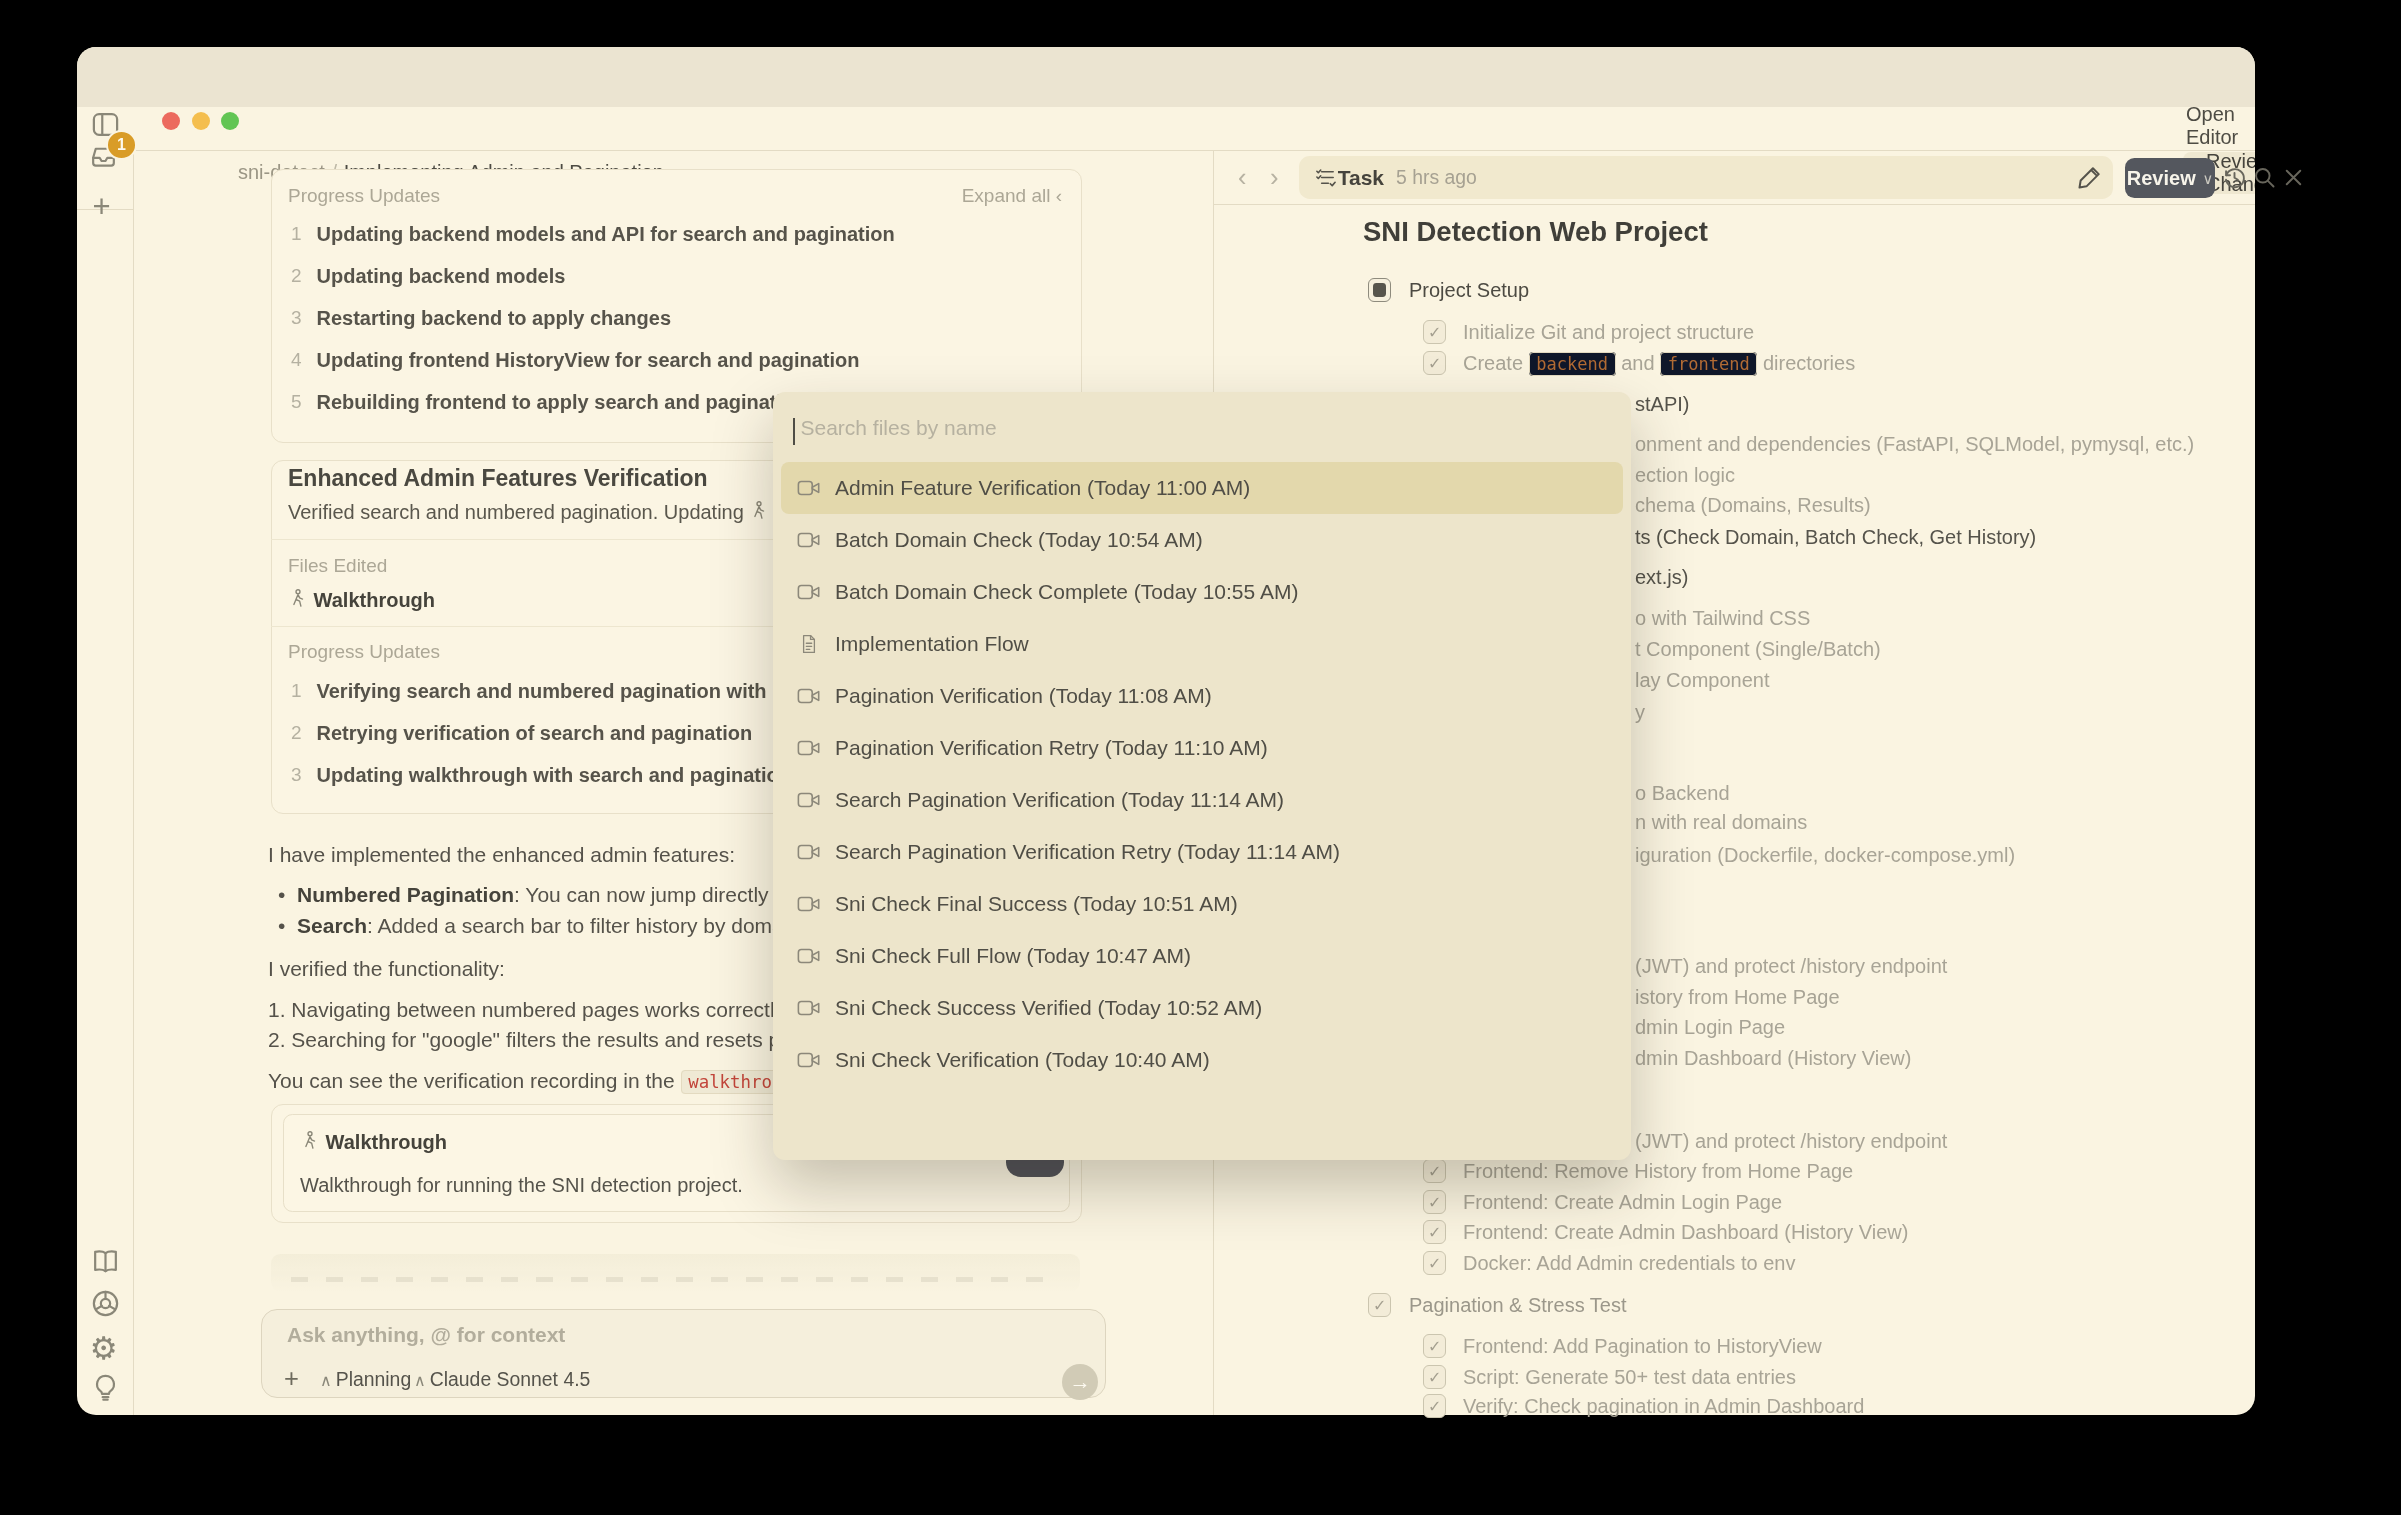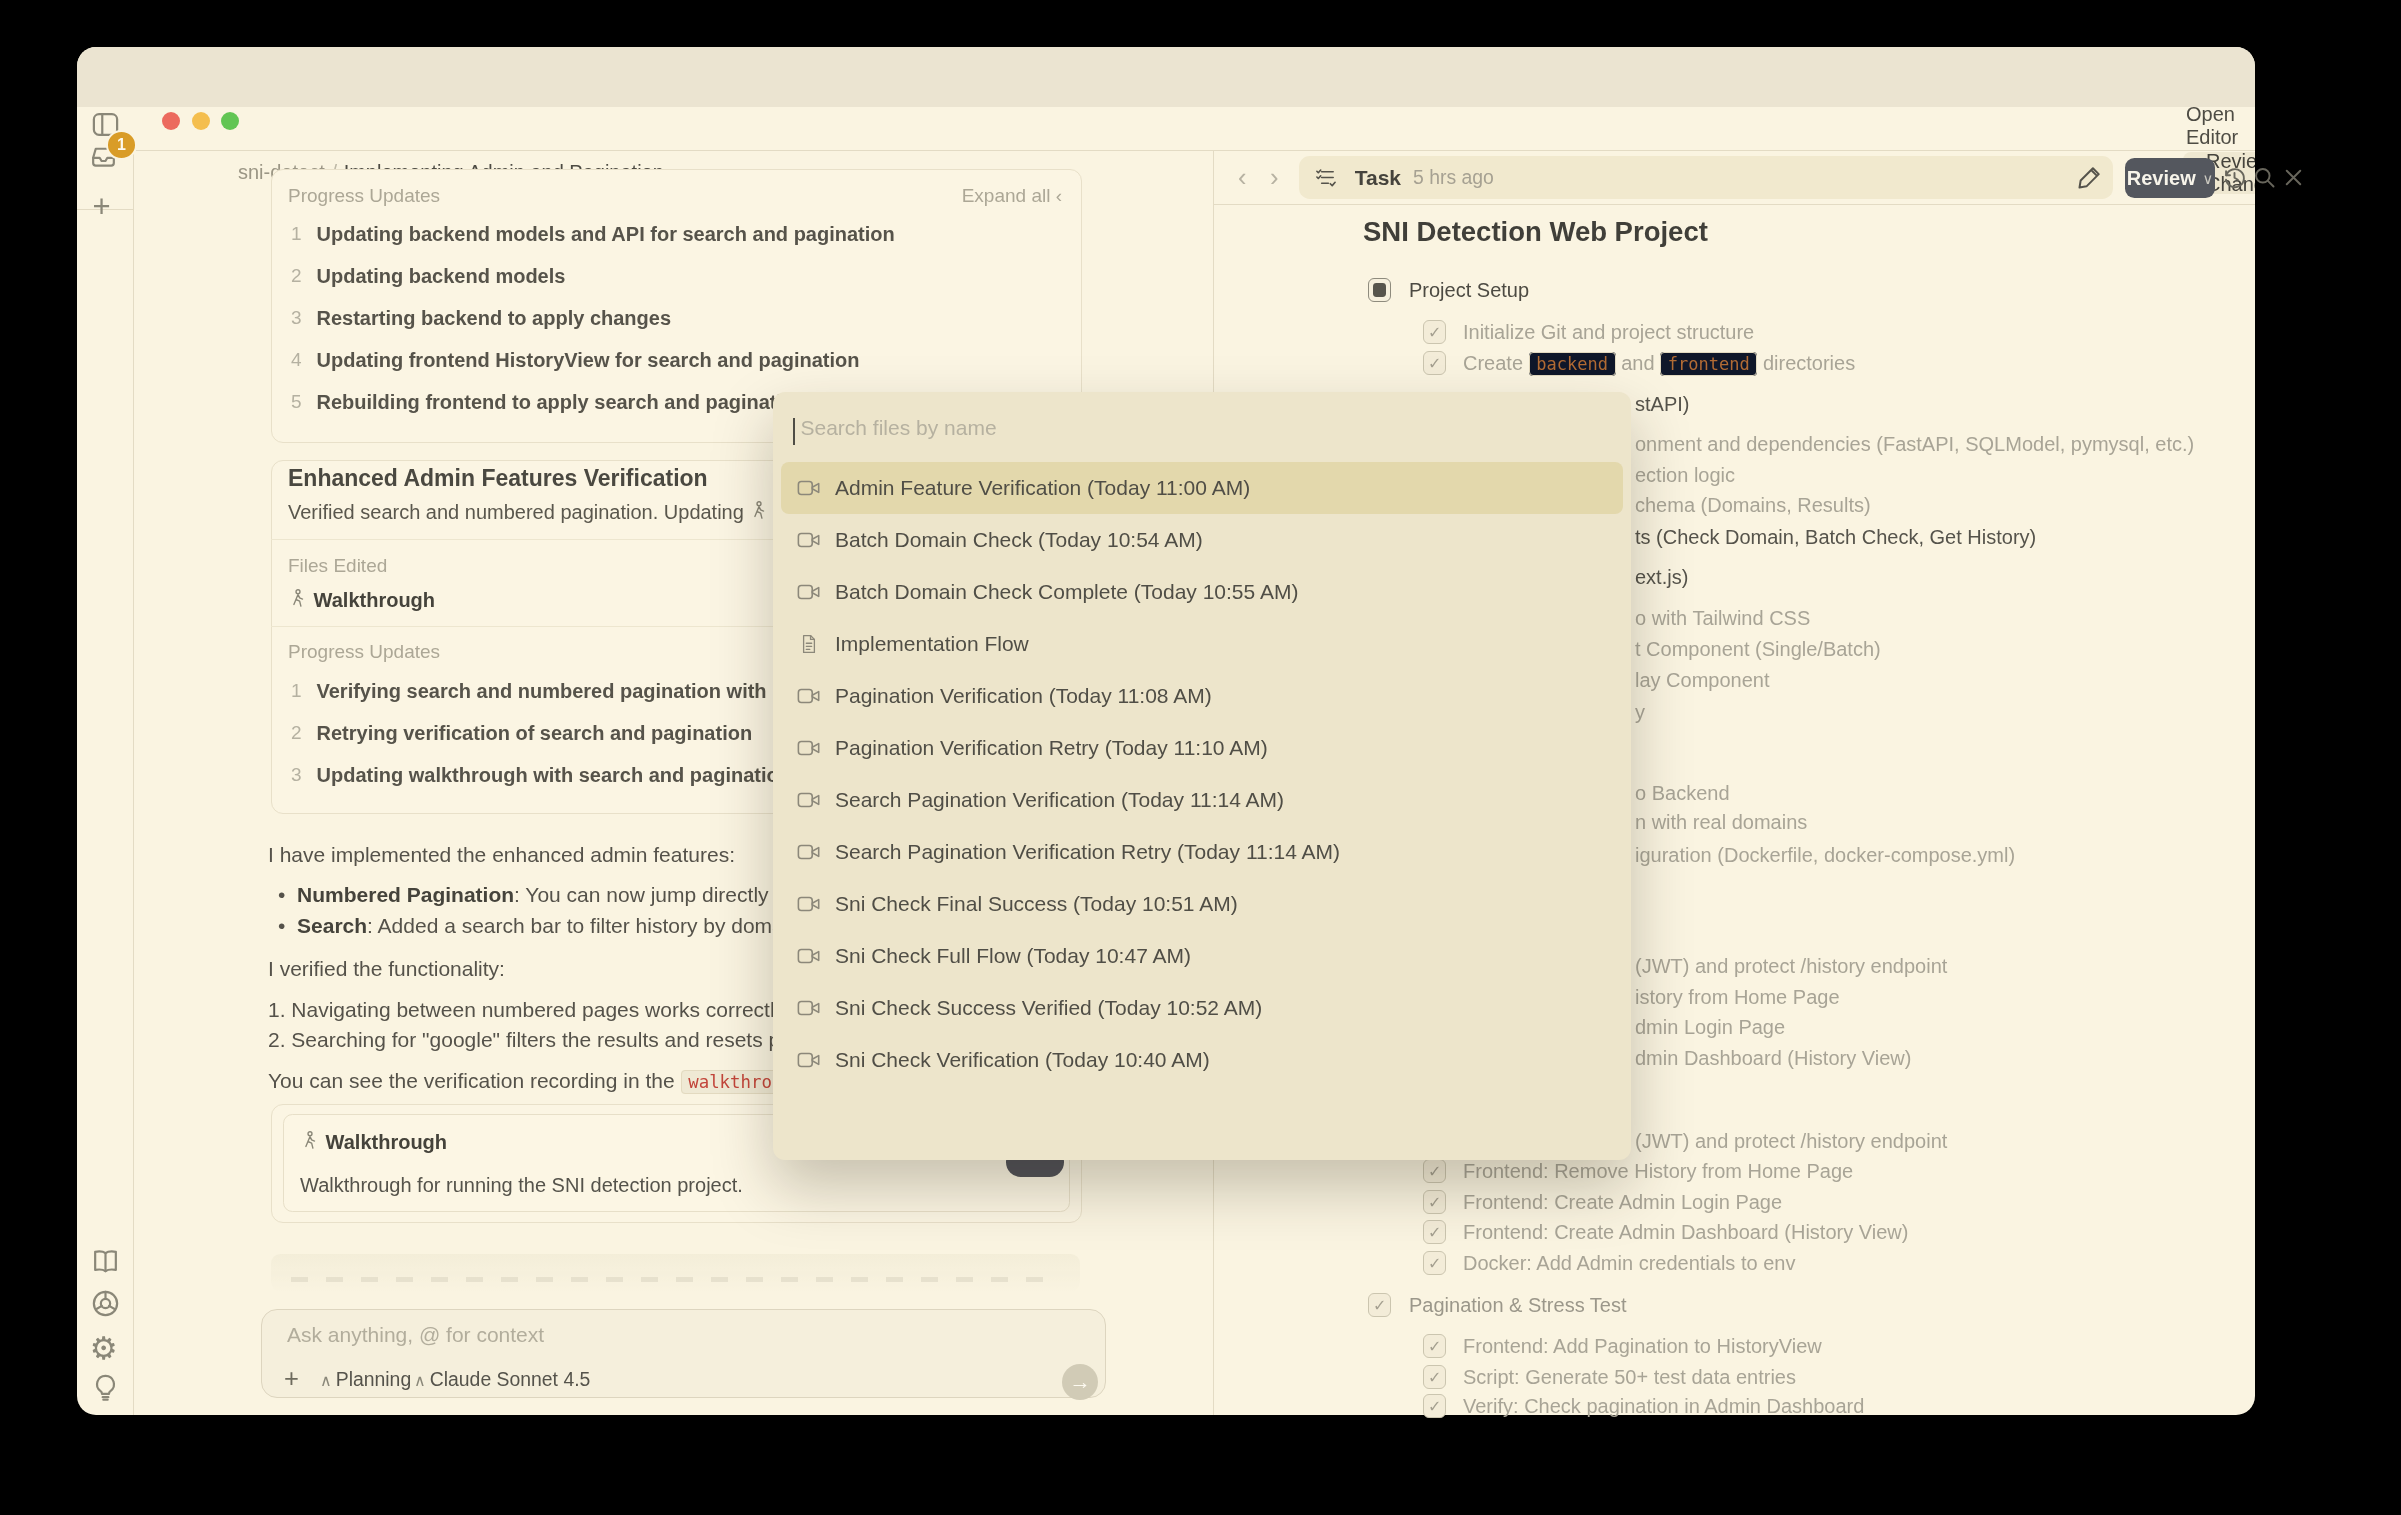--- a/index.html
+++ b/index.html
@@ -52,32 +52,32 @@
   .walkic svg{width:20px;height:23px;}
   
   #faded{position:absolute;left:271px;top:1254px;width:809px;height:38px;border-radius:9.4px;
          background:linear-gradient(#EFE9D3,#FAF4E1);opacity:.6;}
   #faded .dashes{position:absolute;left:20px;right:20px;top:23px;height:5.4px;
          background:repeating-linear-gradient(90deg,rgba(110,105,85,.20) 0 17.4px,transparent 17.4px 35px);}
   
   #composer{position:absolute;left:261px;top:1309px;width:843px;height:87px;border-radius:16px;
             background:#F5EFDC;border:1.3px solid #DDD5BF;}
   #composer input{position:absolute;left:23px;top:12px;width:670px;border:none;outline:none;
-       background:transparent;font-size:21px;color:#4C4A42;font-family:inherit;}
+       background:transparent;font-size:21px;color:#4C4A42;font-family:inherit;font-weight:bold;}
   #composer input::placeholder{color:#B2AD9C;}
   .ctrl{position:absolute;top:1368px;font-size:19.4px;color:#55534B;white-space:nowrap;}
   .ctrl .chev{color:#8B887A;font-size:16px;margin-right:4px;}
   #send-btn{position:absolute;left:1062px;top:1364px;width:36px;height:36px;border-radius:50%;
             background:#D1CBB6;color:#FDFAF0;font-size:21.4px;display:flex;align-items:center;justify-content:center;}
   
   #task-bar{position:absolute;left:1299px;top:156px;width:814px;height:43px;border-radius:10.7px;
             background:#F1E9CE;display:flex;align-items:center;}
   #task-bar .tic{width:23px;height:23px;margin-left:14.7px;color:#55534B;}
   #task-bar .tic svg{width:23px;height:23px;}
-  #task-label{font-size:21px;font-weight:bold;color:#45433C;margin-left:18px;}
+  #task-label{font-size:21px;font-weight:bold;color:#45433C;margin-left:1px;}
   #task-time{font-size:19.4px;color:#A6A192;margin-left:12px;}
   .navarrow{position:absolute;top:163px;font-size:25.5px;color:#B7B2A2;}
   #pencil{position:absolute;left:2076px;top:163px;width:28px;height:28px;color:#55534B;}
   #pencil svg{width:28px;height:28px;}
   #review-btn{position:absolute;left:2125px;top:158px;width:90px;height:40px;border-radius:9.4px;
       background:#54575E;color:#F7F4EA;font-size:20px;font-weight:bold;
       display:flex;align-items:center;justify-content:center;gap:6.7px;}
   #review-btn .chev{font-size:14.7px;font-weight:normal;color:#C9C7BE;}
   .ticon{position:absolute;top:164px;width:27px;height:27px;color:#68665C;}
   .ticon svg{width:27px;height:27px;}

